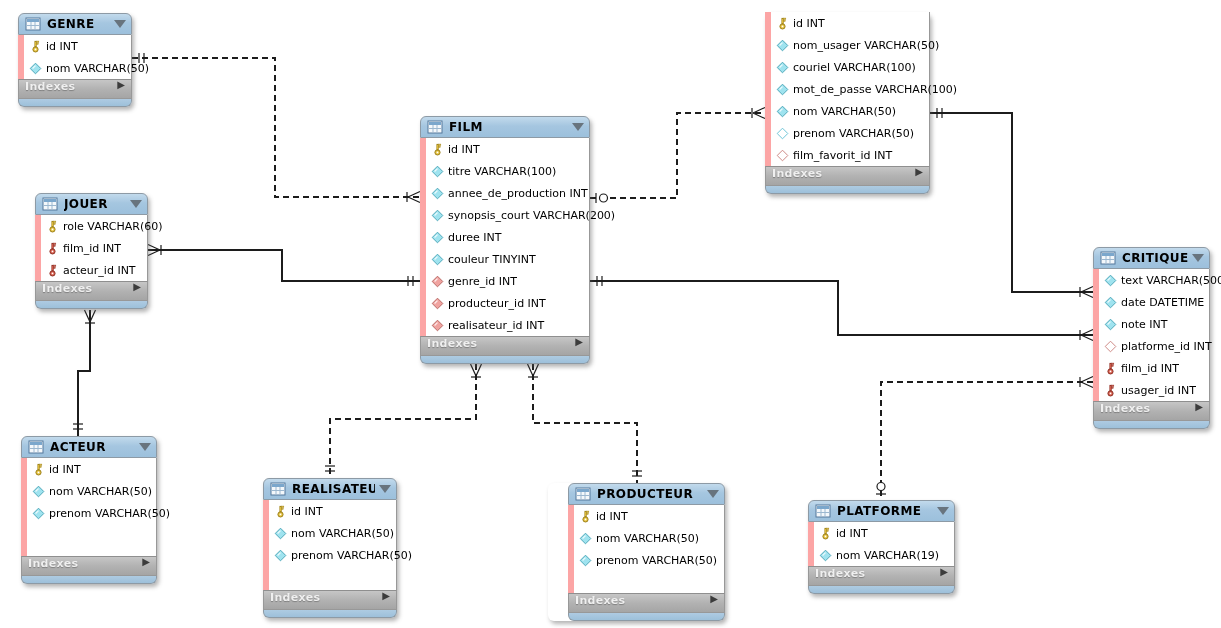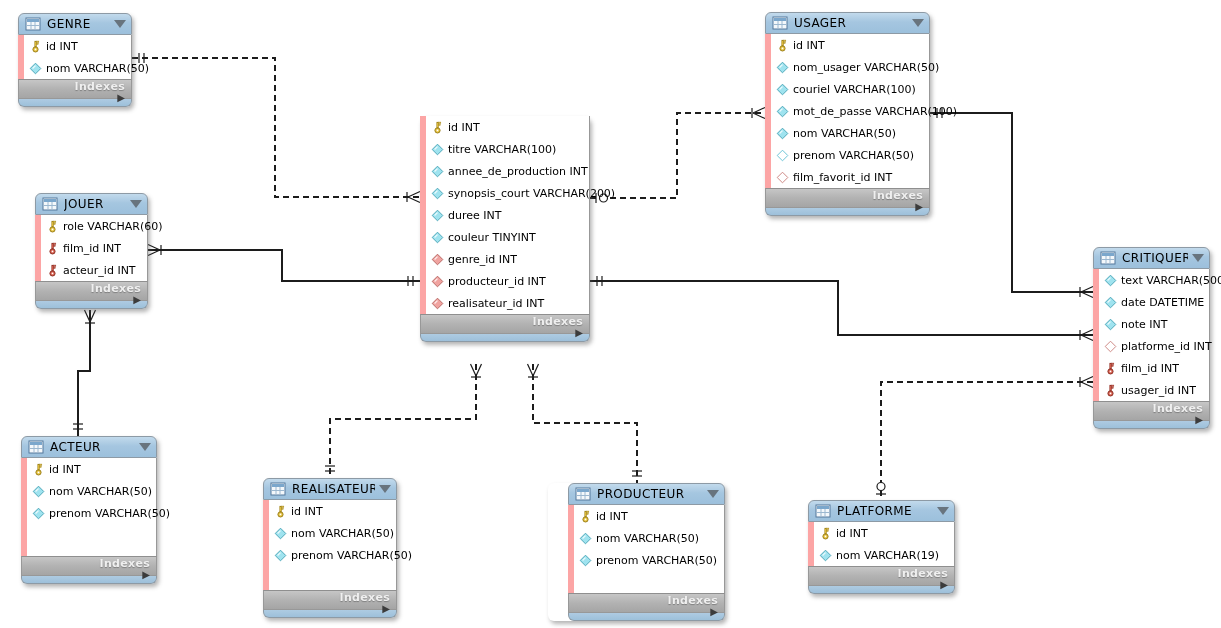--- a/index.html
+++ b/index.html
@@ -14,42 +14,42 @@
     background:transparent;
   }
   .t-header{
     height:22px;display:flex;align-items:center;box-sizing:border-box;
     background:linear-gradient(180deg,#c2daec 0%,#a5c6e0 45%,#9cc0dc 100%);
     border:1px solid #8d9aa5;border-bottom:1px solid #8d9aa5;
     border-radius:6px 6px 0 0;padding:0 5px 0 6px;
   }
   .t-icon{width:17px;height:14px;flex:0 0 auto;margin-right:5px;display:inline-flex;}
   .t-title{
-    font-size:12px;font-weight:normal;color:#000;letter-spacing:.4px;flex:1 1 auto;
+    font-size:12px;font-weight:bold;color:#000;letter-spacing:.4px;flex:1 1 auto;
     white-space:nowrap;overflow:hidden;
   }
   .t-collapse{
     width:0;height:0;flex:0 0 auto;
     border-left:6px solid transparent;border-right:6px solid transparent;
     border-top:8px solid #68747e;margin-left:4px;
   }
   .t-body{
     background:#fff;border-left:6px solid #fca5a5;border-right:1px solid #989898;
     box-sizing:border-box;
   }
   .t-row{
     height:22px;display:flex;align-items:center;padding-left:5px;
     font-size:11px;color:#000;white-space:nowrap;
   }
   .c-icon{width:13px;height:13px;margin-right:4px;flex:0 0 auto;display:inline-flex;}
   .c-label{white-space:nowrap;}
   .t-footer{
-    height:20px;display:flex;align-items:flex-end;box-sizing:border-box;
+    height:20px;display:flex;align-items:flex-start;box-sizing:border-box;
     background:linear-gradient(180deg,#c6c6c6 0%,#b2b2b2 50%,#a5a5a5 100%);
-    border:1px solid #989898;border-top:1px solid #8f8f8f;padding:0 6px;flex-direction:column;
+    border:1px solid #989898;border-top:1px solid #8f8f8f;padding:0 6px;
   }
   .f-label{
     flex:1 1 auto;font-size:11px;font-weight:bold;color:#efefef;
     text-shadow:0 1px 1px #7e7e7e;letter-spacing:.3px;
   }
   .f-arrow{flex:0 0 auto;font-size:10px;color:#3c3c3c;line-height:1;}
   .t-strip{
     height:8px;background:linear-gradient(180deg,#aecbe2,#9dc0da);
     border:1px solid #8d9aa5;border-top:none;border-radius:0 0 6px 6px;
     box-sizing:border-box;
@@ -292,128 +292,128 @@
           </div>
           <div style="height: 32px;"></div>
         </div>
         <div class="t-footer">
           <span class="f-label">Indexes</span>
           <span class="f-arrow">▶</span>
         </div>
         <div class="t-strip"></div>
       </div>
       <div class="table" style="left: 420px; top: 116px; width: 170px;">
-        <div class="t-body">
-          <div class="t-row">
-            <span class="c-icon">
-              <svg width="13" height="13" viewBox="0 0 13 13">
-                <g transform="rotate(-90 6.5 6.5)">
-                  <circle cx="3.6" cy="6.5" r="2.6" fill="#e8c33c" stroke="#9c8220" stroke-width="1"></circle>
-                  <circle cx="3.6" cy="6.5" r="0.9" fill="#fff"></circle>
-                  <rect x="5.8" y="5.8" width="6" height="1.6" fill="#e8c33c" stroke="#9c8220" stroke-width="0.6"></rect>
-                  <rect x="8.6" y="7.2" width="1.3" height="2" fill="#e8c33c" stroke="#9c8220" stroke-width="0.5"></rect>
-                  <rect x="10.6" y="7.2" width="1.3" height="2.6" fill="#e8c33c" stroke="#9c8220" stroke-width="0.5"></rect>
-                </g>
-              </svg>
-            </span>
-            <span class="c-label">id INT</span>
-          </div>
-          <div class="t-row">
-            <span class="c-icon">
-              <svg width="13" height="13" viewBox="0 0 13 13">
-                <polygon points="6.5,1.2 11.8,6.5 6.5,11.8 1.2,6.5" fill="#9fe3ef" stroke="#4fa8ba" stroke-width="1"></polygon>
-                <polyline points="3.6,6.5 6.5,3.6" fill="none" stroke="#ffffff" stroke-width="1.2" opacity="0.8"></polyline>
-              </svg>
-            </span>
-            <span class="c-label">titre VARCHAR(100)</span>
-          </div>
-          <div class="t-row">
-            <span class="c-icon">
-              <svg width="13" height="13" viewBox="0 0 13 13">
-                <polygon points="6.5,1.2 11.8,6.5 6.5,11.8 1.2,6.5" fill="#9fe3ef" stroke="#4fa8ba" stroke-width="1"></polygon>
-                <polyline points="3.6,6.5 6.5,3.6" fill="none" stroke="#ffffff" stroke-width="1.2" opacity="0.8"></polyline>
-              </svg>
-            </span>
-            <span class="c-label">annee_de_production INT</span>
-          </div>
-          <div class="t-row">
-            <span class="c-icon">
-              <svg width="13" height="13" viewBox="0 0 13 13">
-                <polygon points="6.5,1.2 11.8,6.5 6.5,11.8 1.2,6.5" fill="#9fe3ef" stroke="#4fa8ba" stroke-width="1"></polygon>
-                <polyline points="3.6,6.5 6.5,3.6" fill="none" stroke="#ffffff" stroke-width="1.2" opacity="0.8"></polyline>
-              </svg>
-            </span>
-            <span class="c-label">synopsis_court VARCHAR(200)</span>
-          </div>
-          <div class="t-row">
-            <span class="c-icon">
-              <svg width="13" height="13" viewBox="0 0 13 13">
-                <polygon points="6.5,1.2 11.8,6.5 6.5,11.8 1.2,6.5" fill="#9fe3ef" stroke="#4fa8ba" stroke-width="1"></polygon>
-                <polyline points="3.6,6.5 6.5,3.6" fill="none" stroke="#ffffff" stroke-width="1.2" opacity="0.8"></polyline>
-              </svg>
-            </span>
-            <span class="c-label">duree INT</span>
-          </div>
-          <div class="t-row">
-            <span class="c-icon">
-              <svg width="13" height="13" viewBox="0 0 13 13">
-                <polygon points="6.5,1.2 11.8,6.5 6.5,11.8 1.2,6.5" fill="#9fe3ef" stroke="#4fa8ba" stroke-width="1"></polygon>
-                <polyline points="3.6,6.5 6.5,3.6" fill="none" stroke="#ffffff" stroke-width="1.2" opacity="0.8"></polyline>
-              </svg>
-            </span>
-            <span class="c-label">couleur TINYINT</span>
-          </div>
-          <div class="t-row">
-            <span class="c-icon">
-              <svg width="13" height="13" viewBox="0 0 13 13">
-                <polygon points="6.5,1.2 11.8,6.5 6.5,11.8 1.2,6.5" fill="#f0a3a0" stroke="#b96a66" stroke-width="1"></polygon>
-                <polyline points="3.6,6.5 6.5,3.6" fill="none" stroke="#ffffff" stroke-width="1.2" opacity="0.8"></polyline>
-              </svg>
-            </span>
-            <span class="c-label">genre_id INT</span>
-          </div>
-          <div class="t-row">
-            <span class="c-icon">
-              <svg width="13" height="13" viewBox="0 0 13 13">
-                <polygon points="6.5,1.2 11.8,6.5 6.5,11.8 1.2,6.5" fill="#f0a3a0" stroke="#b96a66" stroke-width="1"></polygon>
-                <polyline points="3.6,6.5 6.5,3.6" fill="none" stroke="#ffffff" stroke-width="1.2" opacity="0.8"></polyline>
-              </svg>
-            </span>
-            <span class="c-label">producteur_id INT</span>
-          </div>
-          <div class="t-row">
-            <span class="c-icon">
-              <svg width="13" height="13" viewBox="0 0 13 13">
-                <polygon points="6.5,1.2 11.8,6.5 6.5,11.8 1.2,6.5" fill="#f0a3a0" stroke="#b96a66" stroke-width="1"></polygon>
-                <polyline points="3.6,6.5 6.5,3.6" fill="none" stroke="#ffffff" stroke-width="1.2" opacity="0.8"></polyline>
-              </svg>
-            </span>
-            <span class="c-label">realisateur_id INT</span>
-          </div>
-        </div>
-        <div class="t-footer">
-          <span class="f-label">Indexes</span>
-          <span class="f-arrow">▶</span>
-        </div>
-        <div class="t-strip"></div>
-      </div>
-      <div class="table" style="left: 765px; top: 12px; width: 165px;">
         <div class="t-header">
           <span class="t-icon">
             <svg width="17" height="14" viewBox="0 0 17 14">
               <rect x="1" y="1" width="14" height="12" fill="#f4f8fb" stroke="#54799c" stroke-width="1"></rect>
               <rect x="2" y="2" width="12" height="3" fill="#7ba7cc"></rect>
               <line x1="6" y1="5" x2="6" y2="12" stroke="#9cb8d0" stroke-width="1"></line>
               <line x1="10" y1="5" x2="10" y2="12" stroke="#9cb8d0" stroke-width="1"></line>
               <line x1="2" y1="8.5" x2="14" y2="8.5" stroke="#9cb8d0" stroke-width="1"></line>
             </svg>
           </span>
-          <span class="t-title">USAGER</span>
+          <span class="t-title">FILM</span>
           <span class="t-collapse"></span>
         </div>
+        <div class="t-body">
+          <div class="t-row">
+            <span class="c-icon">
+              <svg width="13" height="13" viewBox="0 0 13 13">
+                <g transform="rotate(-90 6.5 6.5)">
+                  <circle cx="3.6" cy="6.5" r="2.6" fill="#e8c33c" stroke="#9c8220" stroke-width="1"></circle>
+                  <circle cx="3.6" cy="6.5" r="0.9" fill="#fff"></circle>
+                  <rect x="5.8" y="5.8" width="6" height="1.6" fill="#e8c33c" stroke="#9c8220" stroke-width="0.6"></rect>
+                  <rect x="8.6" y="7.2" width="1.3" height="2" fill="#e8c33c" stroke="#9c8220" stroke-width="0.5"></rect>
+                  <rect x="10.6" y="7.2" width="1.3" height="2.6" fill="#e8c33c" stroke="#9c8220" stroke-width="0.5"></rect>
+                </g>
+              </svg>
+            </span>
+            <span class="c-label">id INT</span>
+          </div>
+          <div class="t-row">
+            <span class="c-icon">
+              <svg width="13" height="13" viewBox="0 0 13 13">
+                <polygon points="6.5,1.2 11.8,6.5 6.5,11.8 1.2,6.5" fill="#9fe3ef" stroke="#4fa8ba" stroke-width="1"></polygon>
+                <polyline points="3.6,6.5 6.5,3.6" fill="none" stroke="#ffffff" stroke-width="1.2" opacity="0.8"></polyline>
+              </svg>
+            </span>
+            <span class="c-label">titre VARCHAR(100)</span>
+          </div>
+          <div class="t-row">
+            <span class="c-icon">
+              <svg width="13" height="13" viewBox="0 0 13 13">
+                <polygon points="6.5,1.2 11.8,6.5 6.5,11.8 1.2,6.5" fill="#9fe3ef" stroke="#4fa8ba" stroke-width="1"></polygon>
+                <polyline points="3.6,6.5 6.5,3.6" fill="none" stroke="#ffffff" stroke-width="1.2" opacity="0.8"></polyline>
+              </svg>
+            </span>
+            <span class="c-label">annee_de_production INT</span>
+          </div>
+          <div class="t-row">
+            <span class="c-icon">
+              <svg width="13" height="13" viewBox="0 0 13 13">
+                <polygon points="6.5,1.2 11.8,6.5 6.5,11.8 1.2,6.5" fill="#9fe3ef" stroke="#4fa8ba" stroke-width="1"></polygon>
+                <polyline points="3.6,6.5 6.5,3.6" fill="none" stroke="#ffffff" stroke-width="1.2" opacity="0.8"></polyline>
+              </svg>
+            </span>
+            <span class="c-label">synopsis_court VARCHAR(200)</span>
+          </div>
+          <div class="t-row">
+            <span class="c-icon">
+              <svg width="13" height="13" viewBox="0 0 13 13">
+                <polygon points="6.5,1.2 11.8,6.5 6.5,11.8 1.2,6.5" fill="#9fe3ef" stroke="#4fa8ba" stroke-width="1"></polygon>
+                <polyline points="3.6,6.5 6.5,3.6" fill="none" stroke="#ffffff" stroke-width="1.2" opacity="0.8"></polyline>
+              </svg>
+            </span>
+            <span class="c-label">duree INT</span>
+          </div>
+          <div class="t-row">
+            <span class="c-icon">
+              <svg width="13" height="13" viewBox="0 0 13 13">
+                <polygon points="6.5,1.2 11.8,6.5 6.5,11.8 1.2,6.5" fill="#9fe3ef" stroke="#4fa8ba" stroke-width="1"></polygon>
+                <polyline points="3.6,6.5 6.5,3.6" fill="none" stroke="#ffffff" stroke-width="1.2" opacity="0.8"></polyline>
+              </svg>
+            </span>
+            <span class="c-label">couleur TINYINT</span>
+          </div>
+          <div class="t-row">
+            <span class="c-icon">
+              <svg width="13" height="13" viewBox="0 0 13 13">
+                <polygon points="6.5,1.2 11.8,6.5 6.5,11.8 1.2,6.5" fill="#f0a3a0" stroke="#b96a66" stroke-width="1"></polygon>
+                <polyline points="3.6,6.5 6.5,3.6" fill="none" stroke="#ffffff" stroke-width="1.2" opacity="0.8"></polyline>
+              </svg>
+            </span>
+            <span class="c-label">genre_id INT</span>
+          </div>
+          <div class="t-row">
+            <span class="c-icon">
+              <svg width="13" height="13" viewBox="0 0 13 13">
+                <polygon points="6.5,1.2 11.8,6.5 6.5,11.8 1.2,6.5" fill="#f0a3a0" stroke="#b96a66" stroke-width="1"></polygon>
+                <polyline points="3.6,6.5 6.5,3.6" fill="none" stroke="#ffffff" stroke-width="1.2" opacity="0.8"></polyline>
+              </svg>
+            </span>
+            <span class="c-label">producteur_id INT</span>
+          </div>
+          <div class="t-row">
+            <span class="c-icon">
+              <svg width="13" height="13" viewBox="0 0 13 13">
+                <polygon points="6.5,1.2 11.8,6.5 6.5,11.8 1.2,6.5" fill="#f0a3a0" stroke="#b96a66" stroke-width="1"></polygon>
+                <polyline points="3.6,6.5 6.5,3.6" fill="none" stroke="#ffffff" stroke-width="1.2" opacity="0.8"></polyline>
+              </svg>
+            </span>
+            <span class="c-label">realisateur_id INT</span>
+          </div>
+        </div>
+        <div class="t-footer">
+          <span class="f-label">Indexes</span>
+          <span class="f-arrow">▶</span>
+        </div>
+        <div class="t-strip"></div>
+      </div>
+      <div class="table" style="left: 765px; top: 12px; width: 165px;">
         <div class="t-body">
           <div class="t-row">
             <span class="c-icon">
               <svg width="13" height="13" viewBox="0 0 13 13">
                 <g transform="rotate(-90 6.5 6.5)">
                   <circle cx="3.6" cy="6.5" r="2.6" fill="#e8c33c" stroke="#9c8220" stroke-width="1"></circle>
                   <circle cx="3.6" cy="6.5" r="0.9" fill="#fff"></circle>
                   <rect x="5.8" y="5.8" width="6" height="1.6" fill="#e8c33c" stroke="#9c8220" stroke-width="0.6"></rect>
                   <rect x="8.6" y="7.2" width="1.3" height="2" fill="#e8c33c" stroke="#9c8220" stroke-width="0.5"></rect>
                   <rect x="10.6" y="7.2" width="1.3" height="2.6" fill="#e8c33c" stroke="#9c8220" stroke-width="0.5"></rect>

